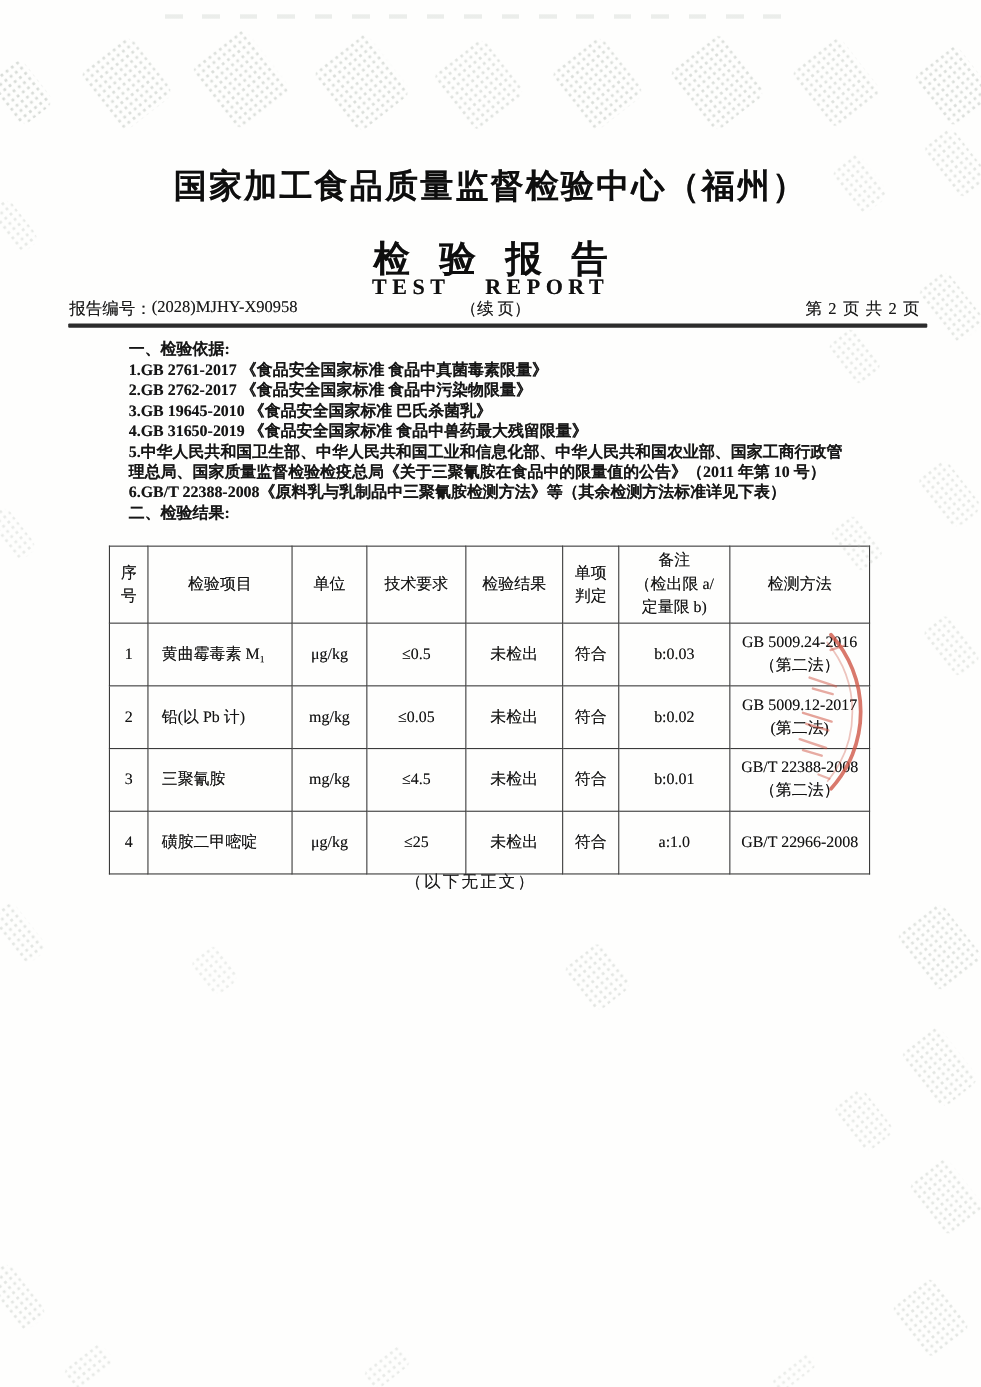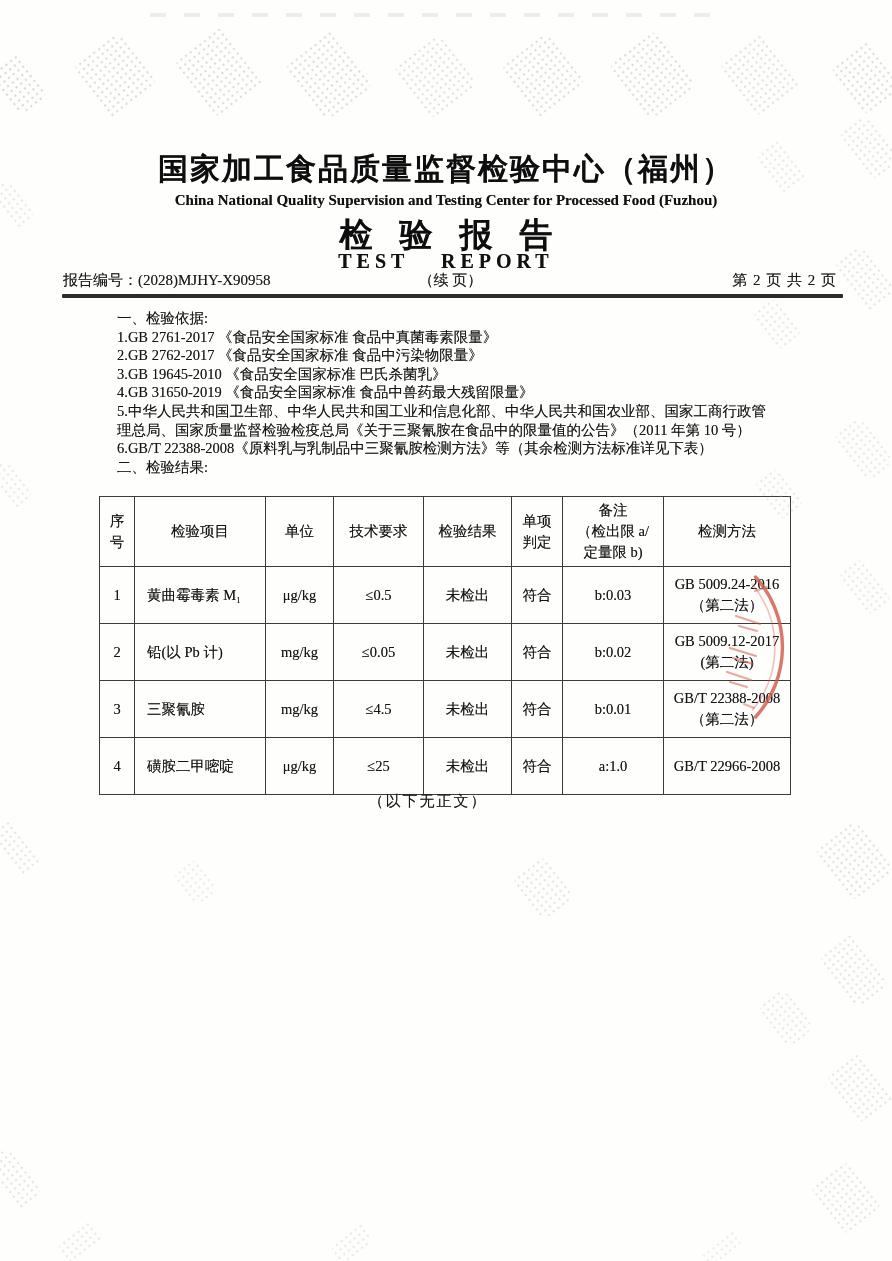--- a/index.html
+++ b/index.html
@@ -19,21 +19,21 @@
               box-sizing:border-box; color:#0e0e0e; }
   .title-en { position:absolute; top:250px; left:0; width:100%; text-align:center;
               font-size:20px; font-weight:bold; letter-spacing:5px; word-spacing:22px; color:#111; }
   .report-line { position:absolute; top:271px; left:63px; width:780px; height:20px; font-size:15px; }
   .report-no-group { position:absolute; left:0; top:0; display:flex; gap:0;align-items:center; }
   .continuation { position:absolute; left:50%; top:0; transform:translateX(-54%); }
   .page-info { position:absolute; right:6px; top:0; letter-spacing:1px;margin-left:32px; }
   .rule { position:absolute; top:294px; left:62px; width:781px; height:3.5px; background:#2c2c2c; border-radius:1px; }
   
   .body-text { position:absolute; top:309px; left:117px; width:663px;
-               font-size:14.5px; line-height:18.6px; color:#161616; }
+               font-size:14.5px; line-height:18.6px; color:#161616;font-weight:bold; }
   .basis-item { white-space:normal; }
   
   .results-table { position:absolute; top:496px; left:99px; border-collapse:collapse;
                    table-layout:fixed; width:691px; font-size:14.5px; color:#141414; }
   .results-table th, .results-table td {
     border:1.5px solid #3b3b3b; vertical-align:middle; text-align:center;
     padding:3px 5px; white-space:pre-line; line-height:1.45; font-weight:normal;
     overflow:hidden; box-sizing:border-box;
   }
   .results-table thead tr { height:64px; }
@@ -53,21 +53,20 @@
                 pointer-events:none; }
 </style>
 </head>
 <body>
 
 <div class="page">
 
   <div class="top-dashes"></div>
 
   <div class="org-cn">国家加工食品质量监督检验中心（福州）</div>
-  <div class="org-en">China National Quality Supervision and Testing Center for Processed Food (Fuzhou)</div>
   <div class="title-cn">检验报告</div>
   <div class="title-en">TEST REPORT</div>
 
   <div class="report-line">
     <div class="report-no-group">
       <span>报告编号：</span>
       <span>(2028)MJHY-X90958</span>
     </div>
     <span class="continuation">（续 页）</span>
     <span class="page-info">第 2 页  共 2 页</span>

